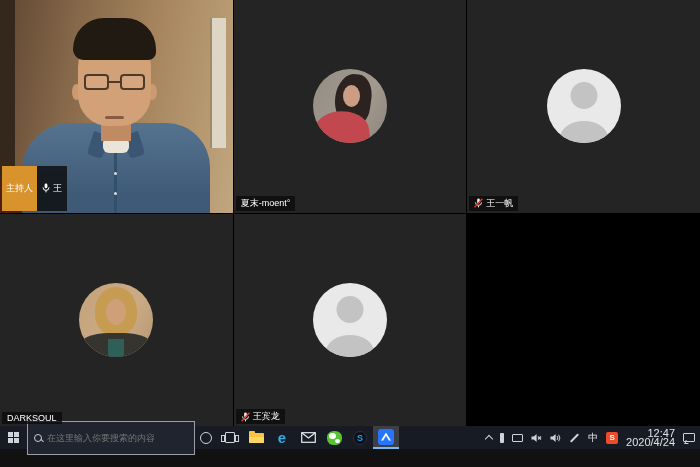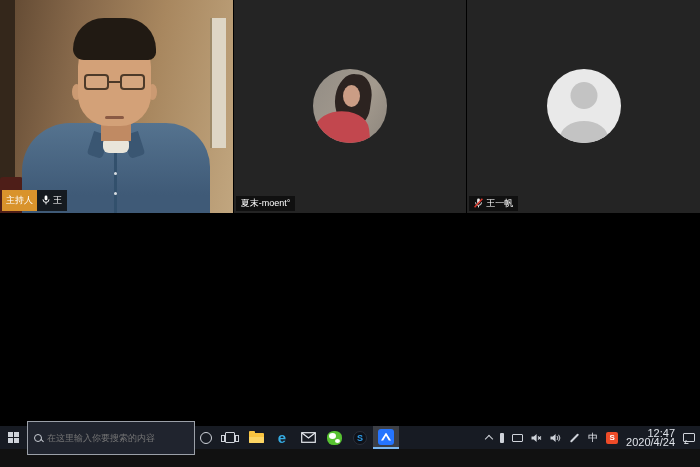--- a/index.html
+++ b/index.html
@@ -10,21 +10,21 @@
   .titlebar { height:18px; background:#ffffff; display:flex; align-items:center; justify-content:center;
               font-size:9px; color:#2e2e2e; border-bottom:1px solid #e3e3e3; }
 
   
   .grid { height:426px; display:grid; grid-template-columns:1fr 1fr 1fr; grid-template-rows:1fr 1fr;
           gap:1px; background:#000; }
   .tile { background:#242424; position:relative; overflow:hidden; display:flex; align-items:center; justify-content:center; }
 
   
   .label-row { position:absolute; left:2px; bottom:2px; display:flex; align-items:stretch; z-index:5; }
-  .host-badge { background:#d9932c; color:#fff; font-size:9px; padding:4px 4px; display:flex; align-items:center; }
+  .host-badge { background:#d9932c; color:#fff; font-size:9px; padding:16px 4px; display:flex; align-items:center; }
   .name-badge { background:rgba(12,12,12,0.82); color:#fff; font-size:9px; padding:1px 5px;
                 display:flex; align-items:center; gap:3px; }
 
   
   .avatar-ph { width:74px; height:74px; border-radius:50%; background:#e9e9e9; position:relative; overflow:hidden; }
   .ph-head { position:absolute; top:13px; left:50%; transform:translateX(-50%); width:27px; height:27px;
              border-radius:50%; background:#c3c3c3; }
   .ph-body { position:absolute; bottom:-12px; left:50%; transform:translateX(-50%); width:48px; height:34px;
              border-radius:50% 50% 0 0; background:#c3c3c3; }
 
@@ -179,21 +179,51 @@
             <rect x="3.1" y="0.5" width="2.8" height="4.8" rx="1.4" fill="#e6e6e6"></rect>
             <path d="M1.5 4.4 a3 3 0 0 0 6 0" fill="none" stroke="#e6e6e6" stroke-width="1"></path>
             <line x1="4.5" y1="7.6" x2="4.5" y2="9.4" stroke="#e6e6e6" stroke-width="1"></line>
             <line x1="0.6" y1="9.2" x2="8.4" y2="0.8" stroke="#e0392e" stroke-width="1.4"></line>
           </svg>
           <span>王一帆</span>
         </span>
       </div>
     </div>
 
-
+    <div class="tile">
+      <div class="avatar-photo dark">
+        <div class="d-hair"></div>
+          <div class="d-face"></div>
+          <div class="d-jacket"></div>
+          <div class="d-shirt"></div>
+      </div>
+      <div class="label-row">
+        <span class="name-badge">
+          <span>DARKSOUL</span>
+        </span>
+      </div>
+    </div>
+
+    <div class="tile">
+      <div class="avatar-ph">
+        <div class="ph-head"></div>
+          <div class="ph-body"></div>
+      </div>
+      <div class="label-row">
+        <span class="name-badge">
+          <svg class="mic" width="9" height="10" viewBox="0 0 9 10">
+            <rect x="3.1" y="0.5" width="2.8" height="4.8" rx="1.4" fill="#e6e6e6"></rect>
+            <path d="M1.5 4.4 a3 3 0 0 0 6 0" fill="none" stroke="#e6e6e6" stroke-width="1"></path>
+            <line x1="4.5" y1="7.6" x2="4.5" y2="9.4" stroke="#e6e6e6" stroke-width="1"></line>
+            <line x1="0.6" y1="9.2" x2="8.4" y2="0.8" stroke="#e0392e" stroke-width="1.4"></line>
+          </svg>
+          <span>王宾龙</span>
+        </span>
+      </div>
+    </div>
 
   </div>
 
   <div class="taskbar">
     <div class="tb-btn start">
       <div class="win-logo">
         <div></div>
           <div></div>
           <div></div>
           <div></div>

